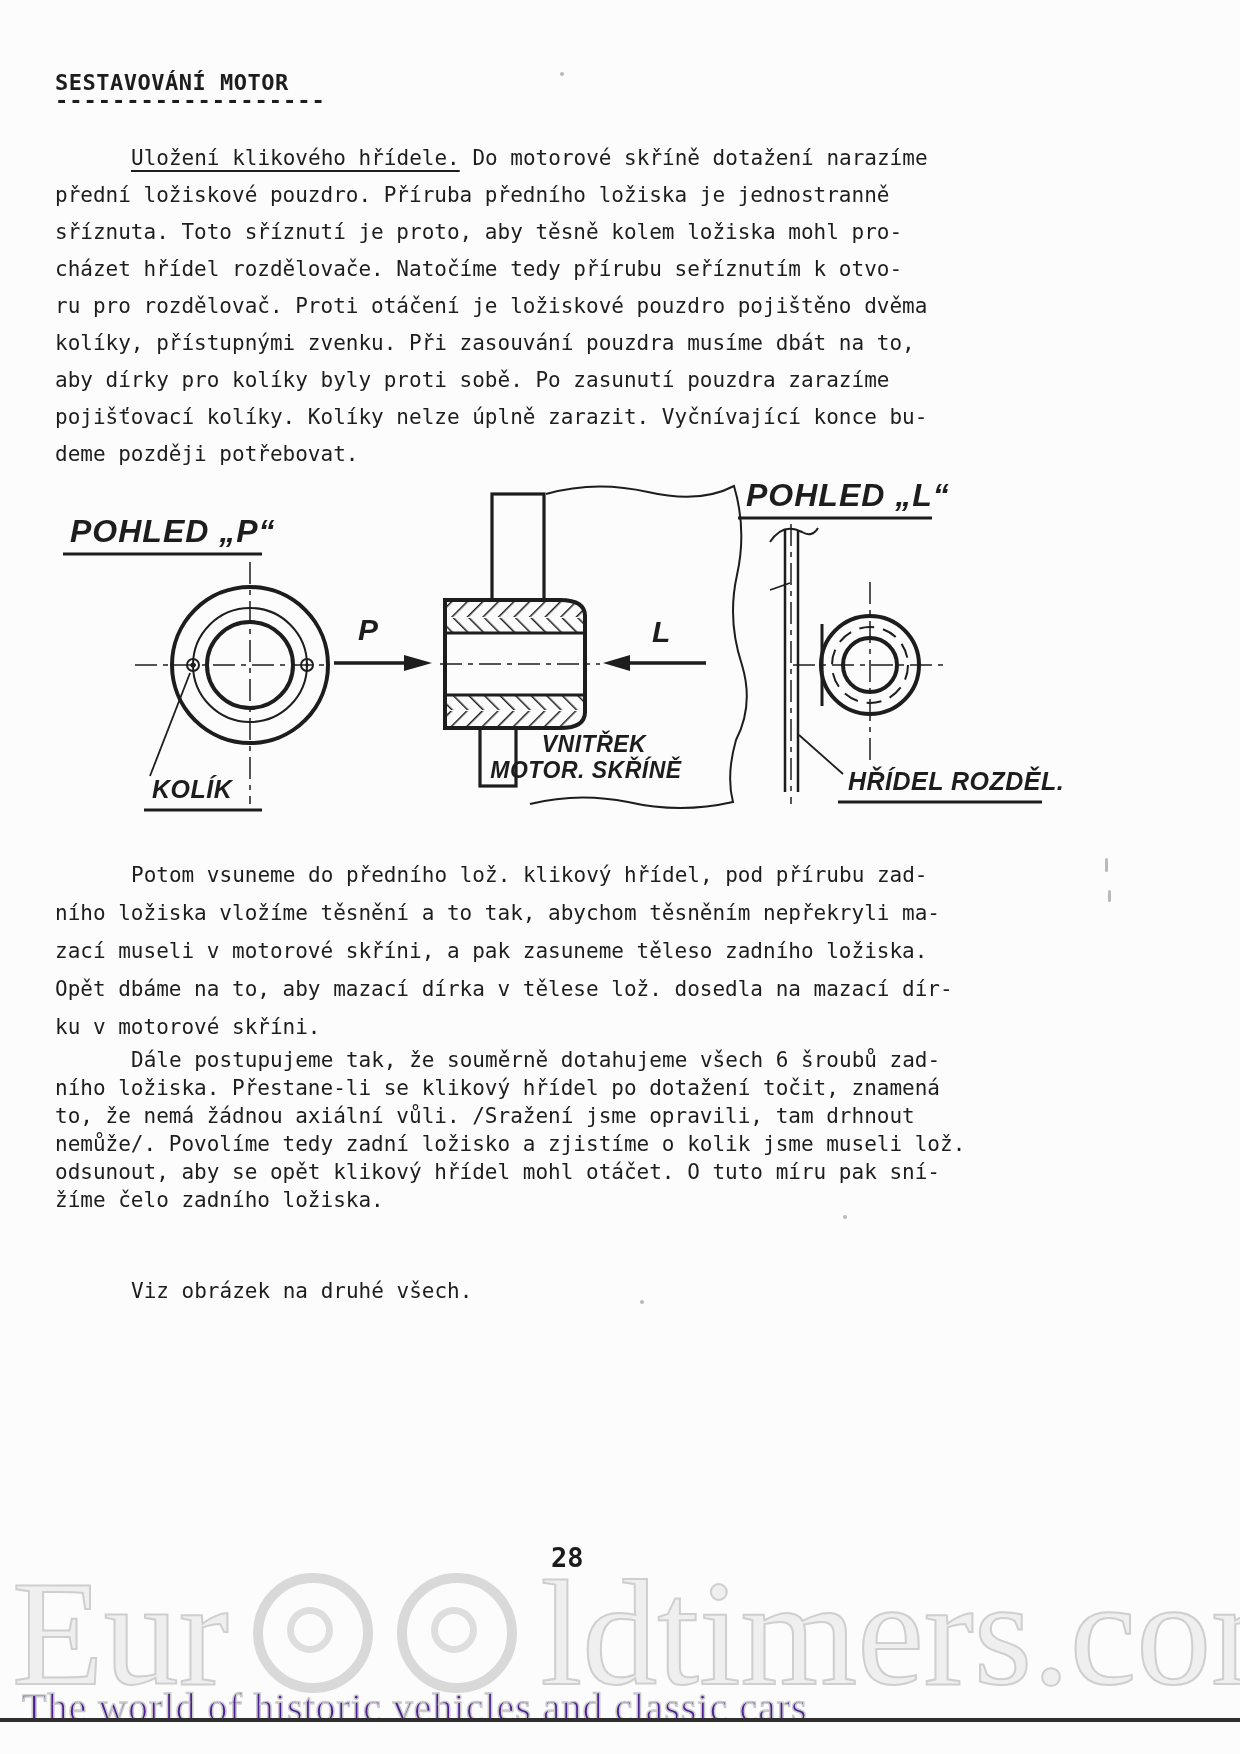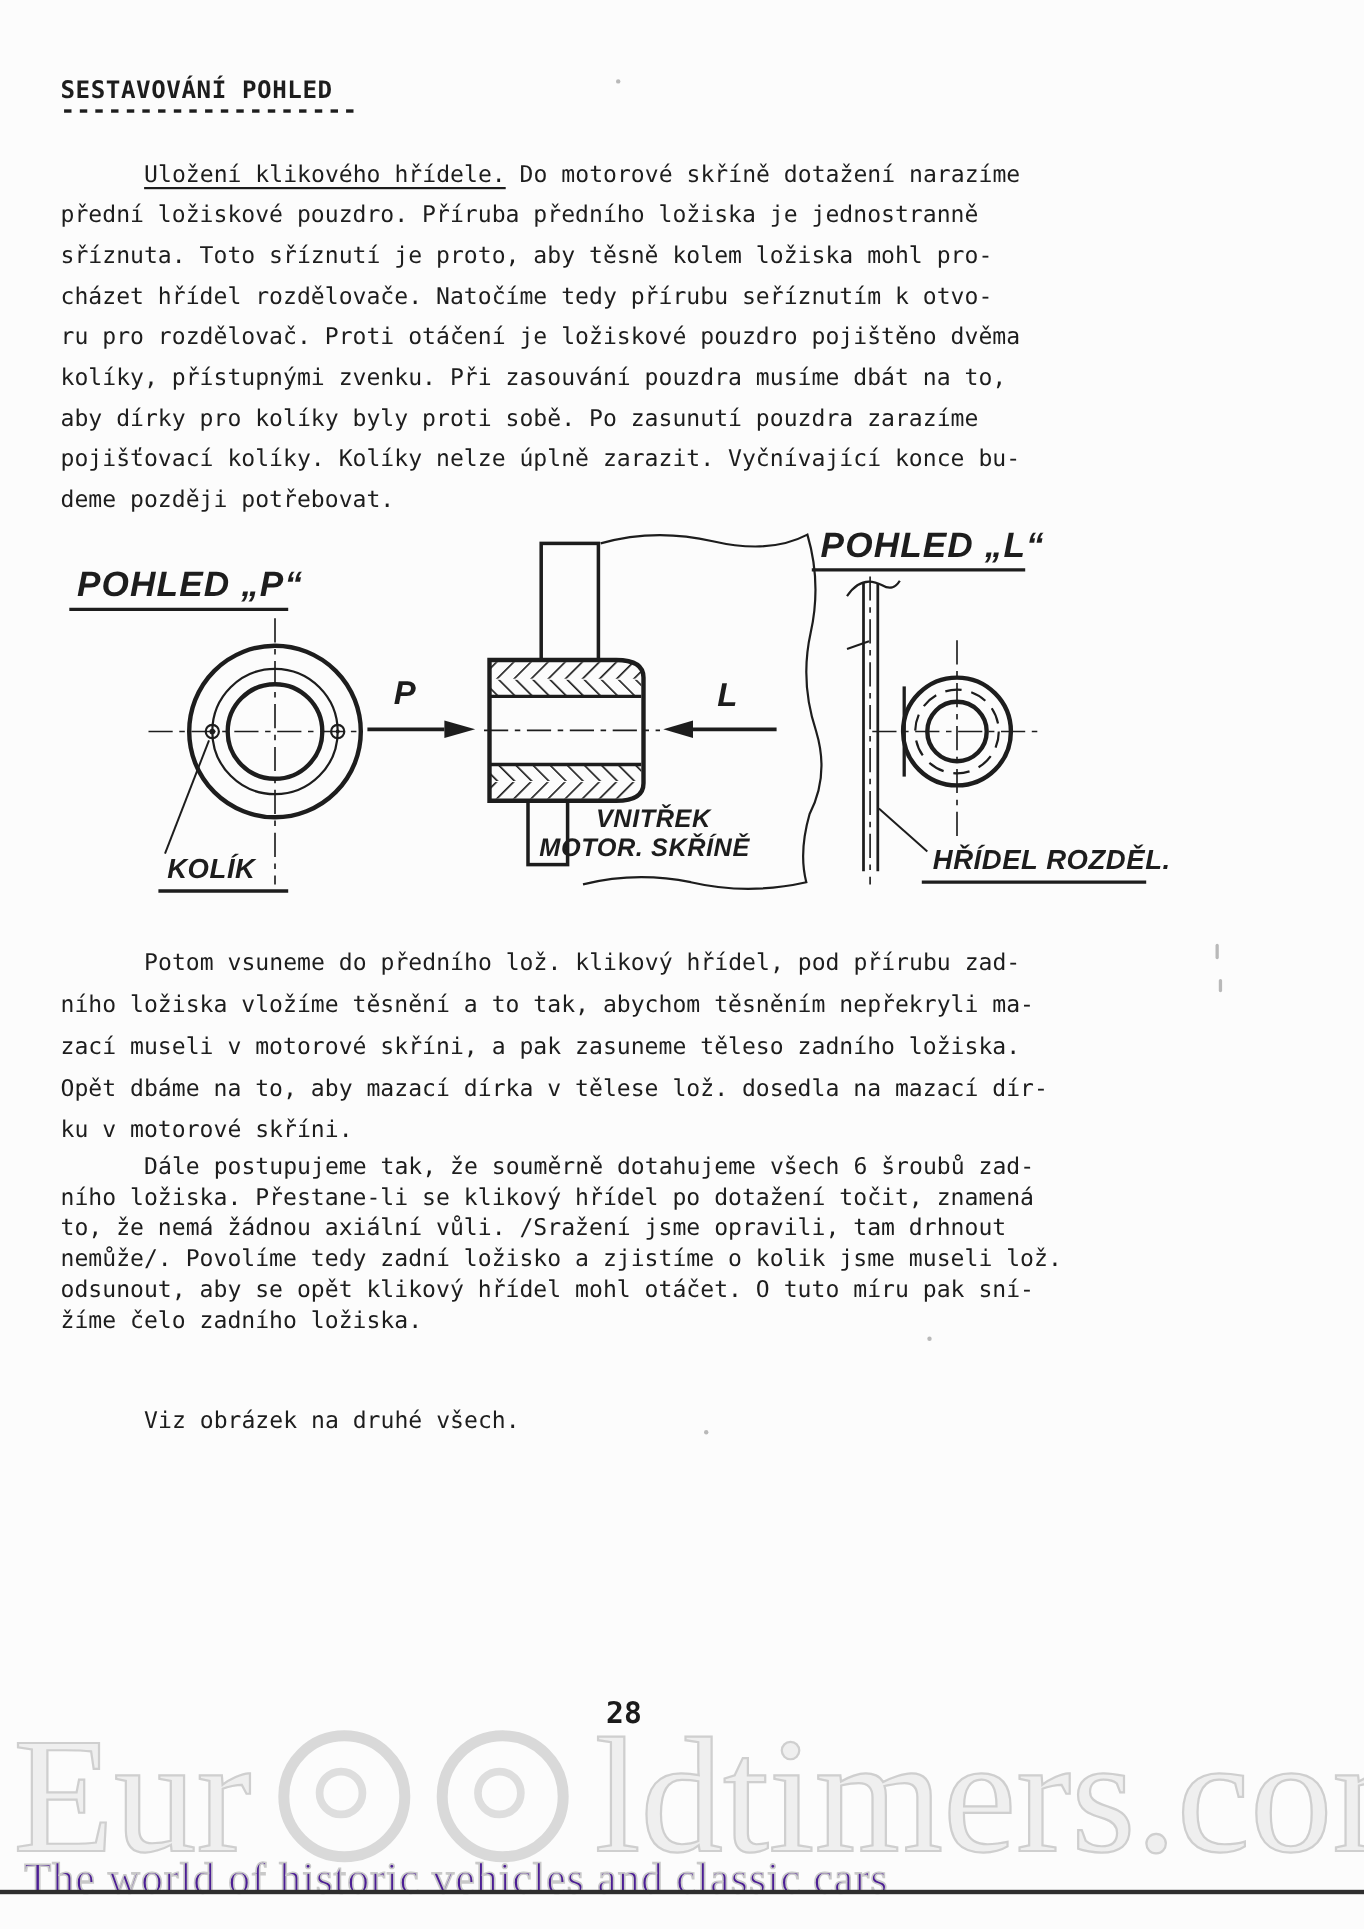--- a/index.html
+++ b/index.html
@@ -58,21 +58,21 @@
   }
   .bottom-line{
     position:absolute;left:0;top:1718px;width:1240px;height:4px;background:#2e2e2e;
   }
   .speck{position:absolute;width:4px;height:4px;border-radius:50%;background:#b9b9b9;}
 </style>
 </head>
 <body>
 
 <div class="header">
-  <div>SESTAVOVÁNÍ  POHLED</div>
+  <div>SESTAVOVÁNÍ  MOTOR</div>
   <div class="dashes">-------------------</div>
 </div>
 
 <div class="para" id="p1"><span class="lead-underline">Uložení klikového hřídele.</span><span> Do motorové skříně dotažení narazíme</span><span>
 přední ložiskové pouzdro. Příruba předního ložiska je jednostranně
 sříznuta. Toto sříznutí je proto, aby těsně kolem ložiska mohl pro-
 cházet hřídel rozdělovače. Natočíme tedy přírubu seříznutím k otvo-
 ru pro rozdělovač. Proti otáčení je ložiskové pouzdro pojištěno dvěma
 kolíky, přístupnými zvenku. Při zasouvání pouzdra musíme dbát na to,
 aby dírky pro kolíky byly proti sobě. Po zasunutí pouzdra zarazíme

